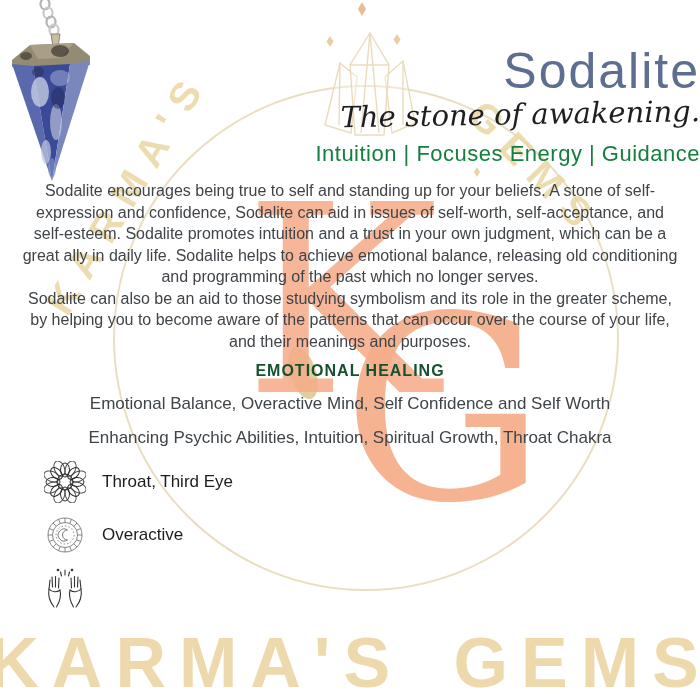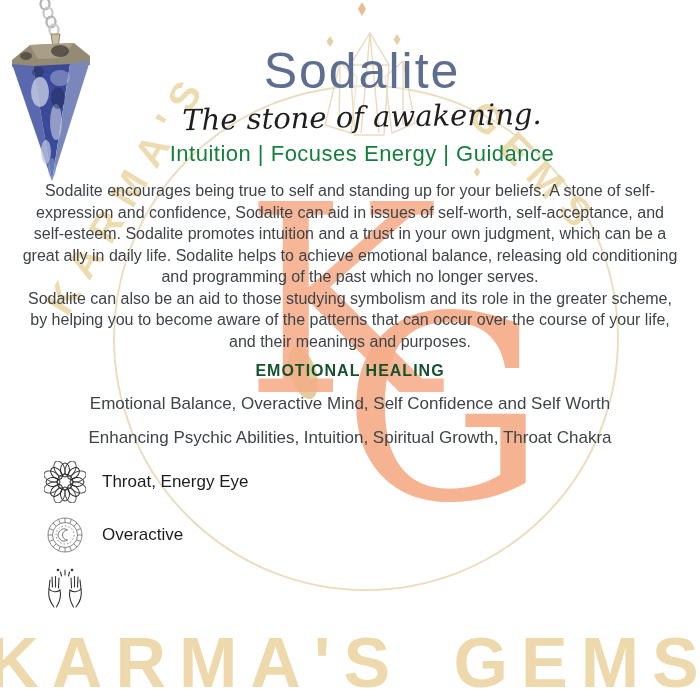--- a/index.html
+++ b/index.html
@@ -11,21 +11,21 @@
   .wm-arc{position:absolute;font-weight:600;font-size:40px;letter-spacing:13px;
           color:#ecd6a4;opacity:.85;white-space:nowrap;}
   .wm-arc-left{left:56px;top:288px;transform:rotate(-59deg);transform-origin:0 50%;}
   .wm-arc-right{left:492px;top:92px;transform:rotate(46deg);transform-origin:0 0;}
   .wm-footer{position:absolute;bottom:2px;left:50%;transform:translateX(-50%);
              white-space:nowrap;font-weight:600;font-size:70px;letter-spacing:13px;
              word-spacing:18px;color:#eed9ac;line-height:1;}
 
   
   .content{position:absolute;inset:0;z-index:2;}
-  .header{padding-top:46px;text-align:center;padding-left:24px;}
+  .header{padding-top:46px;text-align:right;padding-left:24px;}
   .title{font-size:50px;line-height:1;font-weight:500;color:#5e6e91;letter-spacing:2px;}
   .subtitle{font-family:"DejaVu Serif",serif;font-style:italic;font-size:29px;
             color:#1e1e20;margin-top:4px;transform:rotate(-1deg);}
   .tagline{font-size:22px;color:#15803d;margin-top:7px;letter-spacing:.5px;}
   .body-text{width:660px;margin:13px auto 0;text-align:center;font-size:16px;
              line-height:21.5px;color:#3f4449;}
   .body-text p{margin:0;}
   .sections{text-align:center;margin-top:10px;}
   .sec-heading{font-size:16px;font-weight:bold;letter-spacing:1px;color:#14532d;margin-top:7px;}
   .sec-text{font-size:17px;color:#3f4449;margin-top:14px;}
@@ -141,21 +141,21 @@
             <ellipse cx="21" cy="6.5" rx="5" ry="8" transform="rotate(22.5 21 21)" opacity="0.8"></ellipse>
             <ellipse cx="21" cy="6.5" rx="5" ry="8" transform="rotate(67.5 21 21)" opacity="0.8"></ellipse>
             <ellipse cx="21" cy="6.5" rx="5" ry="8" transform="rotate(112.5 21 21)" opacity="0.8"></ellipse>
             <ellipse cx="21" cy="6.5" rx="5" ry="8" transform="rotate(157.5 21 21)" opacity="0.8"></ellipse>
             <ellipse cx="21" cy="6.5" rx="5" ry="8" transform="rotate(202.5 21 21)" opacity="0.8"></ellipse>
             <ellipse cx="21" cy="6.5" rx="5" ry="8" transform="rotate(247.5 21 21)" opacity="0.8"></ellipse>
             <ellipse cx="21" cy="6.5" rx="5" ry="8" transform="rotate(292.5 21 21)" opacity="0.8"></ellipse>
             <ellipse cx="21" cy="6.5" rx="5" ry="8" transform="rotate(337.5 21 21)" opacity="0.8"></ellipse>
           </svg>
         </span>
-        <span class="attr-label">Throat, Energy Eye</span>
+        <span class="attr-label">Throat, Third Eye</span>
       </div>
 
       <div class="attr-row">
         <span class="attr-icon">
           <svg width="38" height="38" viewBox="0 0 38 38" fill="none" stroke="#6a6a6a" stroke-width="0.8">
             <circle cx="19" cy="19" r="17"></circle>
             <circle cx="19" cy="19" r="12.5"></circle>
             <circle cx="19" cy="19" r="9" stroke-dasharray="1.5 2"></circle>
             <line x1="36" y1="19" x2="31.5" y2="19"></line>
               <line x1="34.7" y1="25.5" x2="30.6" y2="23.8"></line>

